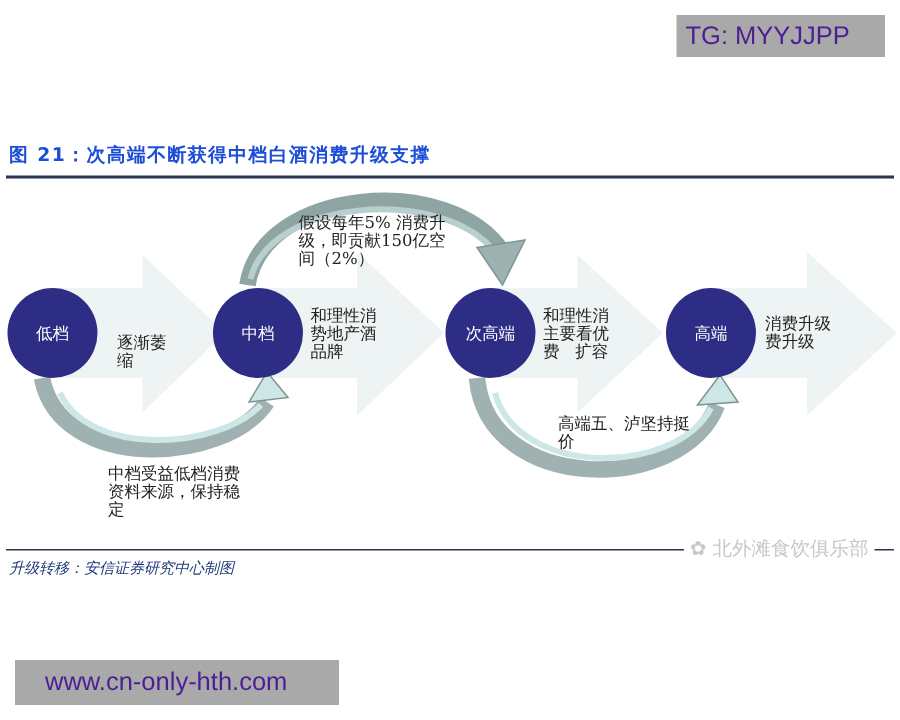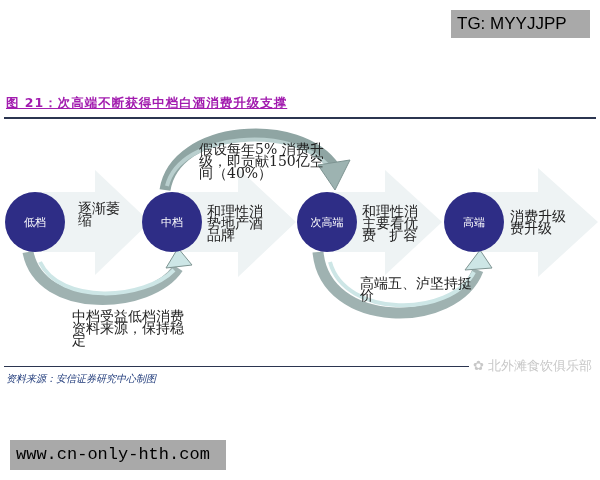--- a/index.html
+++ b/index.html
@@ -1,29 +1,29 @@
 <!DOCTYPE html>
 <html><head>
 <meta charset="utf-8">
 <style>
   html, body { margin:0; padding:0; }
   body { width:600px; height:480px; position:relative; background:#ffffff; overflow:hidden;
          font-family: "DejaVu Sans", "Liberation Sans", sans-serif; }
-  .badge { position:absolute; background:#a9a9a9; color:#000000; font-family:"Liberation Sans", sans-serif; }
+  .badge { position:absolute; background:#a9a9a9; color:#4c1d95; font-family:"Liberation Sans", sans-serif; }
   #tg-badge { left:451px; top:10px; width:139px; height:28px; font-size:17px; line-height:28px; padding-left:6px; box-sizing:border-box; }
-  #url-badge { left:10px; top:440px; width:216px; height:30px; font-size:17px; line-height:30px; padding-left:6px; box-sizing:border-box;font-family:Liberation Mono, monospace; }
-  #fig-title { position:absolute; left:6px; top:95px; font-size:12.5px; font-weight:bold; color:#a21caf; letter-spacing:1px; font-family:"DejaVu Sans", sans-serif;text-decoration:underline; }
+  #url-badge { left:10px; top:440px; width:216px; height:30px; font-size:17px; line-height:30px; padding-left:20px; box-sizing:border-box; }
+  #fig-title { position:absolute; left:6px; top:95px; font-size:12.5px; font-weight:bold; color:#1d4ed8; letter-spacing:1px; font-family:"DejaVu Sans", sans-serif; }
   .rule { position:absolute; left:4px; width:592px; height:1px; background:#2b3550; }
   #rule-top { top:117px; height:2px; }
   #rule-bottom { top:366px; }
   #source { position:absolute; left:6px; top:372px; font-size:10px; font-style:italic; color:#1f3a7a; font-family:"DejaVu Serif", serif; }
-  #watermark { position:absolute; left:469px; top:357px; font-size:13px; color:#c8c8c8; background:#fff; padding:0 4px; }
+  #watermark { position:absolute; left:456px; top:357px; font-size:13px; color:#c8c8c8; background:#fff; padding:0 4px; }
   svg { position:absolute; left:0; top:0; }
   .circle-label { fill:#ffffff; font-size:11px; font-family:"DejaVu Sans", sans-serif; }
-  .note { position:absolute; font-size:14px; line-height:12px; color:#222; font-family:"DejaVu Sans", sans-serif; }
+  .note { position:absolute; font-size:11px; line-height:12px; color:#222; font-family:"DejaVu Sans", sans-serif; }
   .note.serif { font-family:"DejaVu Serif", serif; }
 </style>
 </head>
 <body>
 
 <div id="tg-badge" class="badge">TG: MYYJJPP</div>
 
 <div id="fig-title">图 21：次高端不断获得中档白酒消费升级支撑</div>
 <div id="rule-top" class="rule"></div>
 
@@ -65,21 +65,21 @@
   <g>
     <circle cx="327" cy="222" r="30" fill="#2e2d86"></circle>
     <text class="circle-label" x="327" y="226" text-anchor="middle">次高端</text>
   </g>
   <g>
     <circle cx="474" cy="222" r="30" fill="#2e2d86"></circle>
     <text class="circle-label" x="474" y="226" text-anchor="middle">高端</text>
   </g>
 </svg>
 
-<div class="note" style="left:78px;top:202px;">
+<div class="note" style="left:78px;top:223px;">
   <div>逐渐萎</div>
   <div>缩</div>
 </div>
 <div class="note" style="left:207px;top:205px;">
   <div>和理性消</div>
   <div>势地产酒</div>
   <div>品牌</div>
 </div>
 <div class="note" style="left:362px;top:205px;">
   <div>和理性消</div>
@@ -87,31 +87,31 @@
   <div style="white-space:pre;">费   扩容</div>
 </div>
 <div class="note" style="left:510px;top:210px;">
   <div>消费升级</div>
   <div>费升级</div>
 </div>
 
 <div class="note serif" style="left:199px;top:143px;">
   <div>假设每年5% 消费升</div>
   <div>级，即贡献150亿空</div>
-  <div>间（40%）</div>
+  <div>间（2%）</div>
 </div>
 <div class="note serif" style="left:72px;top:310px;">
   <div>中档受益低档消费</div>
   <div>资料来源，保持稳</div>
   <div>定</div>
 </div>
-<div class="note serif" style="left:360px;top:277px;">
+<div class="note serif" style="left:372px;top:277px;">
   <div>高端五、泸坚持挺</div>
   <div>价</div>
 </div>
 
 <div id="rule-bottom" class="rule"></div>
 <div id="watermark">
   <span>✿ </span><span>北外滩食饮俱乐部</span>
 </div>
-<div id="source">资料来源：安信证券研究中心制图</div>
+<div id="source">升级转移：安信证券研究中心制图</div>
 
 <div id="url-badge" class="badge">www.cn-only-hth.com</div>
 
 </body></html>

